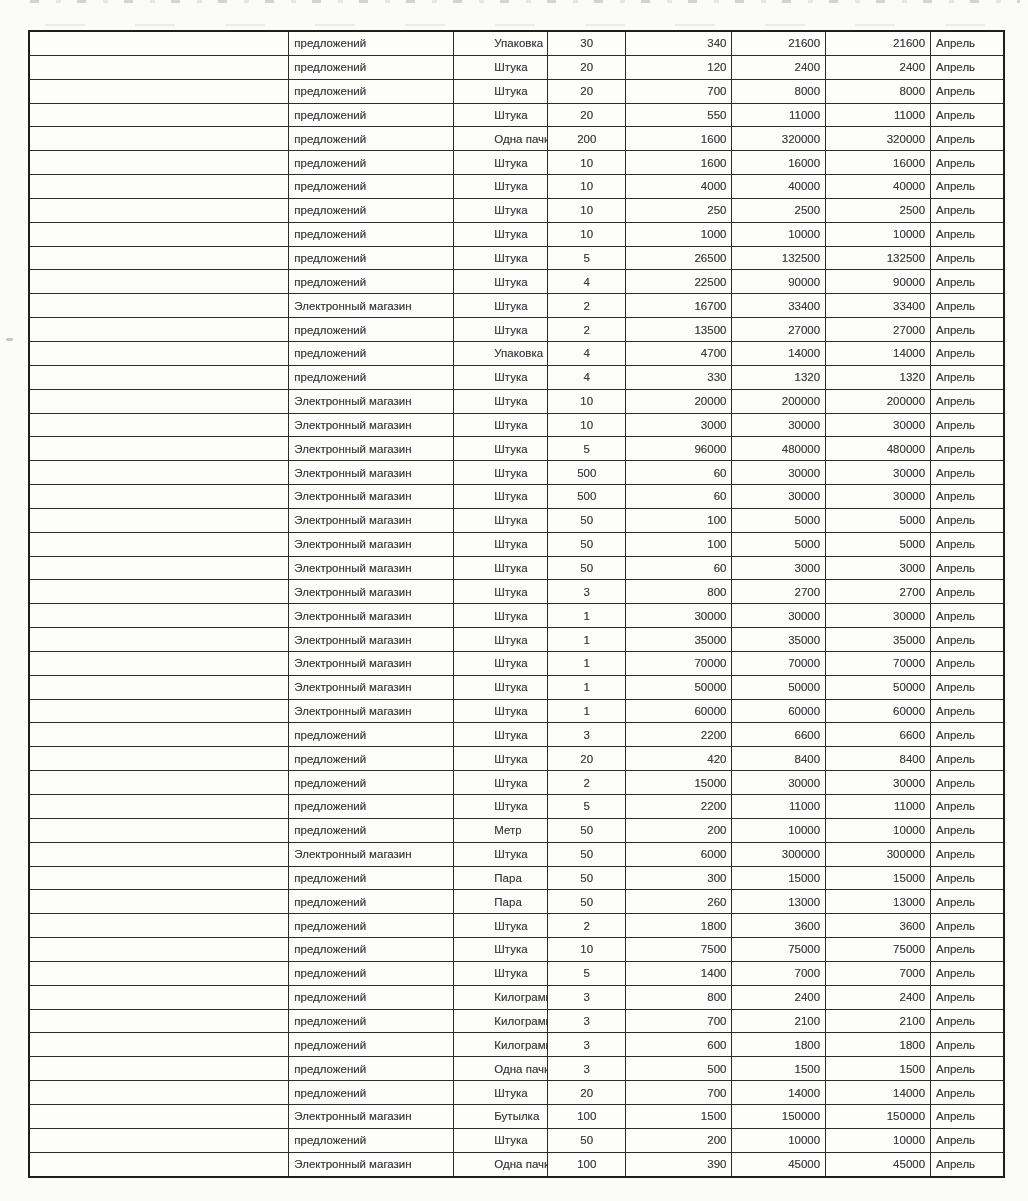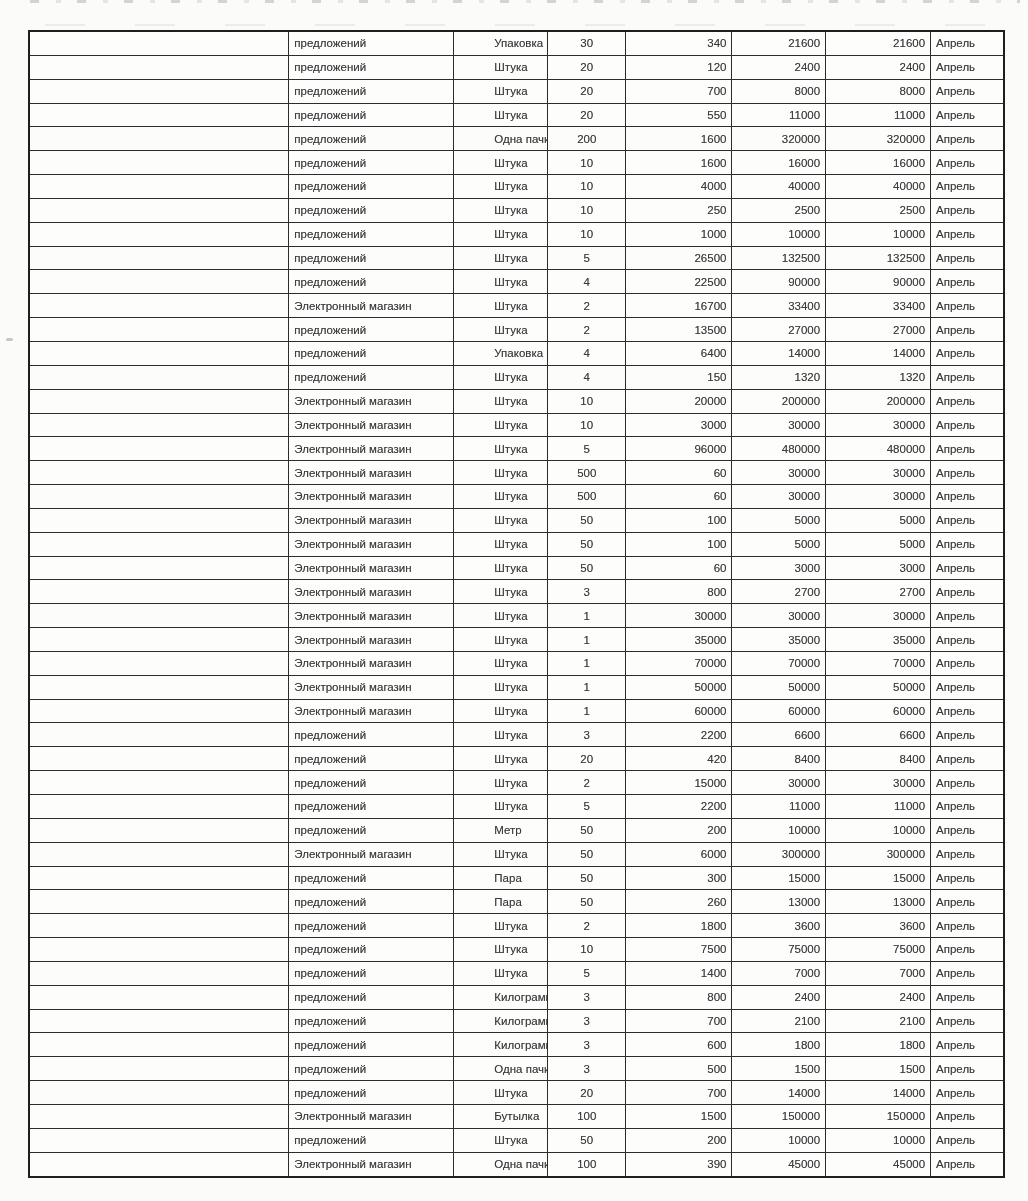--- a/index.html
+++ b/index.html
@@ -208,31 +208,31 @@
           <td class="c-price">13500</td>
           <td class="c-total">27000</td>
           <td class="c-total2">27000</td>
           <td class="c-month">Апрель</td>
         </tr>
         <tr>
           <td class="c-empty"></td>
           <td class="c-method">предложений</td>
           <td class="c-unit">Упаковка</td>
           <td class="c-qty">4</td>
-          <td class="c-price">6400</td>
+          <td class="c-price">4700</td>
           <td class="c-total">14000</td>
           <td class="c-total2">14000</td>
           <td class="c-month">Апрель</td>
         </tr>
         <tr>
           <td class="c-empty"></td>
           <td class="c-method">предложений</td>
           <td class="c-unit">Штука</td>
           <td class="c-qty">4</td>
-          <td class="c-price">150</td>
+          <td class="c-price">330</td>
           <td class="c-total">1320</td>
           <td class="c-total2">1320</td>
           <td class="c-month">Апрель</td>
         </tr>
         <tr>
           <td class="c-empty"></td>
           <td class="c-method">Электронный магазин</td>
           <td class="c-unit">Штука</td>
           <td class="c-qty">10</td>
           <td class="c-price">20000</td>

